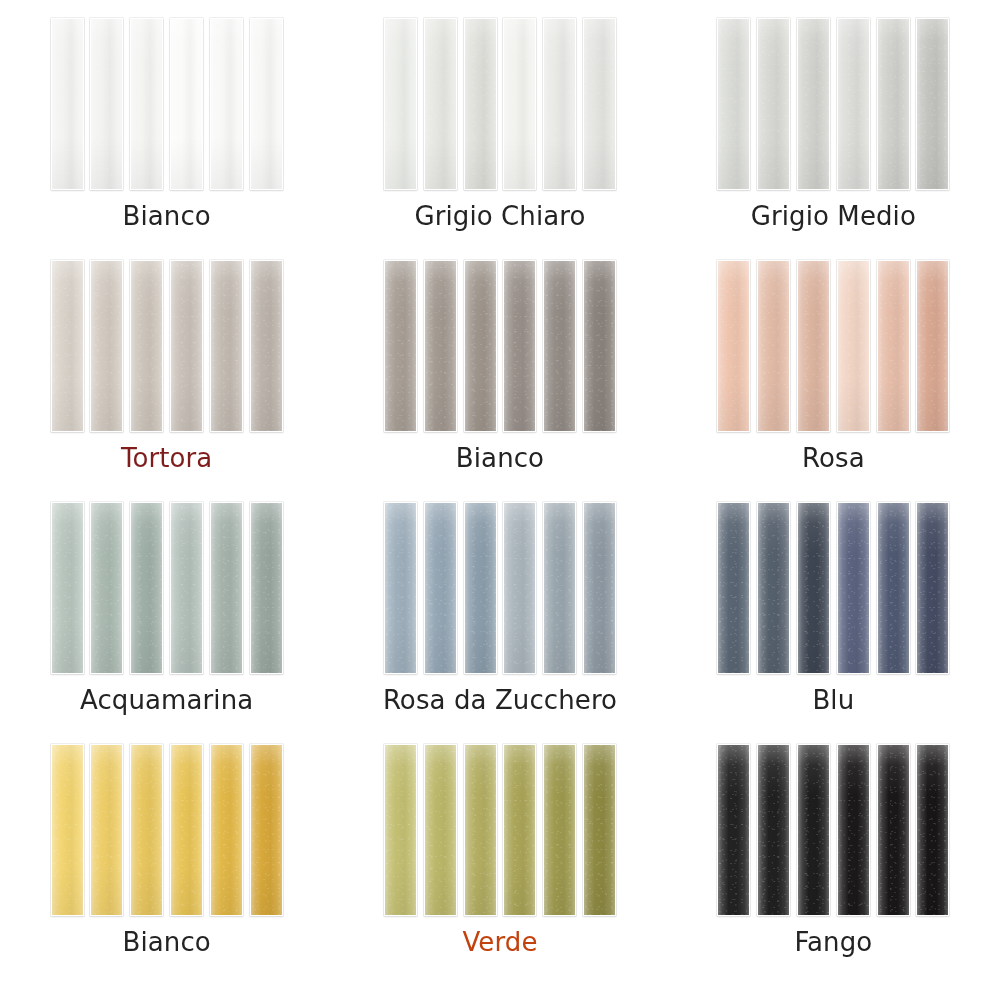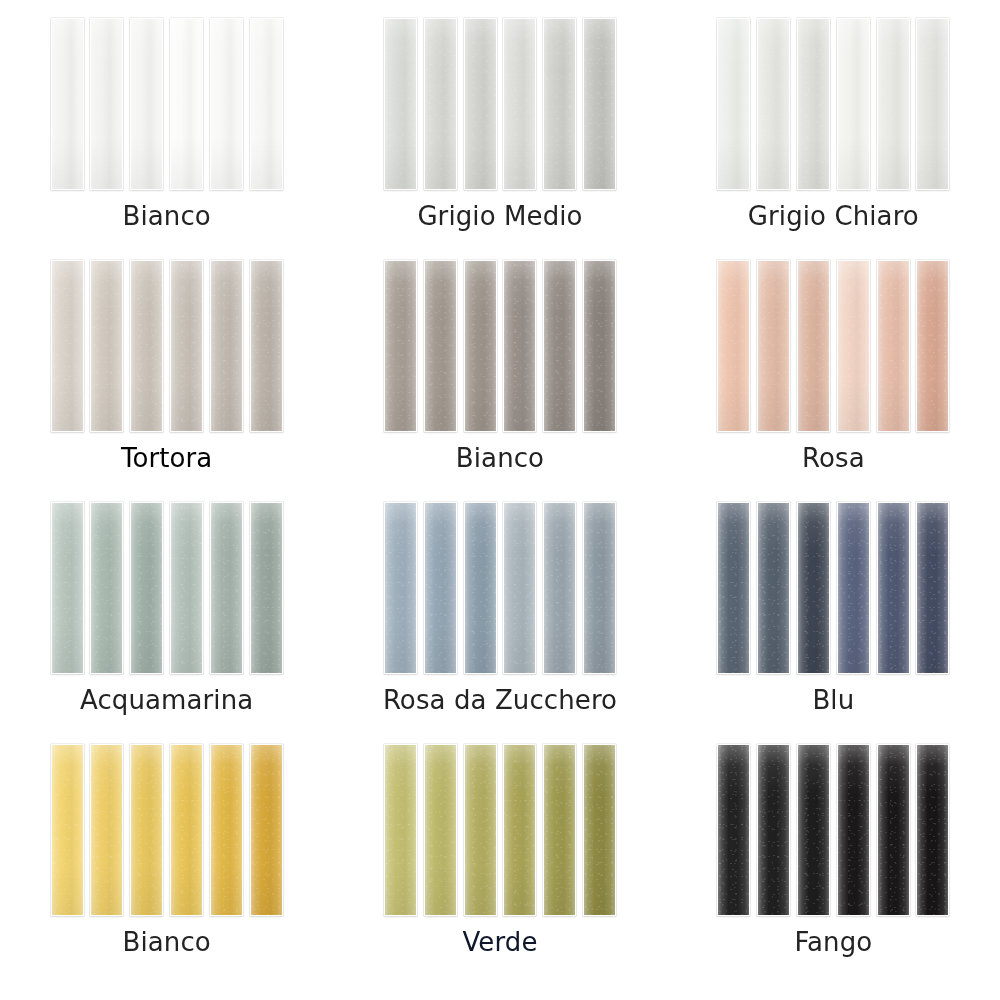--- a/index.html
+++ b/index.html
@@ -153,20 +153,61 @@
           <div class="tile-speckle" style="background-position: 15px 25px, 25px 10px, 10px 35px, 30px 15px, 20px 30px;"></div>
           <div class="tile-gloss"></div>
           <div class="tile-sheen"></div>
         </div>
       </div>
       <div class="swatch-label" style="color: rgb(35, 35, 35);">Bianco</div>
     </div>
     <div class="swatch-cell">
       <div class="strip-row">
         <div class="tile-strip">
+          <div class="tile-base" style="background: rgb(236, 238, 234);"></div>
+          <div class="tile-speckle" style="background-position: 0px 0px, 0px 0px, 0px 0px, 0px 0px, 0px 0px;"></div>
+          <div class="tile-gloss"></div>
+          <div class="tile-sheen"></div>
+        </div>
+        <div class="tile-strip">
+          <div class="tile-base" style="background: rgb(230, 231, 226);"></div>
+          <div class="tile-speckle" style="background-position: 3px 5px, 5px 2px, 2px 7px, 6px 3px, 4px 6px;"></div>
+          <div class="tile-gloss"></div>
+          <div class="tile-sheen"></div>
+        </div>
+        <div class="tile-strip">
+          <div class="tile-base" style="background: rgb(223, 223, 218);"></div>
+          <div class="tile-speckle" style="background-position: 6px 10px, 10px 4px, 4px 14px, 12px 6px, 8px 12px;"></div>
+          <div class="tile-gloss"></div>
+          <div class="tile-sheen"></div>
+        </div>
+        <div class="tile-strip">
+          <div class="tile-base" style="background: rgb(242, 242, 239);"></div>
+          <div class="tile-speckle" style="background-position: 9px 15px, 15px 6px, 6px 21px, 18px 9px, 12px 18px;"></div>
+          <div class="tile-gloss"></div>
+          <div class="tile-sheen"></div>
+        </div>
+        <div class="tile-strip">
+          <div class="tile-base" style="background: rgb(233, 234, 230);"></div>
+          <div class="tile-speckle" style="background-position: 12px 20px, 20px 8px, 8px 28px, 24px 12px, 16px 24px;"></div>
+          <div class="tile-gloss"></div>
+          <div class="tile-sheen"></div>
+        </div>
+        <div class="tile-strip">
+          <div class="tile-base" style="background: rgb(228, 229, 225);"></div>
+          <div class="tile-speckle" style="background-position: 15px 25px, 25px 10px, 10px 35px, 30px 15px, 20px 30px;"></div>
+          <div class="tile-gloss"></div>
+          <div class="tile-sheen"></div>
+        </div>
+      </div>
+      <div class="swatch-label" style="color: rgb(35, 35, 35);">Grigio Chiaro</div>
+    </div>
+    <div class="swatch-cell">
+      <div class="strip-row">
+        <div class="tile-strip">
           <div class="tile-base" style="background: rgb(218, 220, 215);"></div>
           <div class="tile-speckle" style="background-position: 0px 0px, 0px 0px, 0px 0px, 0px 0px, 0px 0px;"></div>
           <div class="tile-gloss"></div>
           <div class="tile-sheen"></div>
         </div>
         <div class="tile-strip">
           <div class="tile-base" style="background: rgb(215, 216, 211);"></div>
           <div class="tile-speckle" style="background-position: 3px 5px, 5px 2px, 2px 7px, 6px 3px, 4px 6px;"></div>
           <div class="tile-gloss"></div>
           <div class="tile-sheen"></div>
@@ -194,61 +235,20 @@
           <div class="tile-speckle" style="background-position: 15px 25px, 25px 10px, 10px 35px, 30px 15px, 20px 30px;"></div>
           <div class="tile-gloss"></div>
           <div class="tile-sheen"></div>
         </div>
       </div>
       <div class="swatch-label" style="color: rgb(35, 35, 35);">Grigio Medio</div>
     </div>
     <div class="swatch-cell">
       <div class="strip-row">
         <div class="tile-strip">
-          <div class="tile-base" style="background: rgb(236, 238, 234);"></div>
-          <div class="tile-speckle" style="background-position: 0px 0px, 0px 0px, 0px 0px, 0px 0px, 0px 0px;"></div>
-          <div class="tile-gloss"></div>
-          <div class="tile-sheen"></div>
-        </div>
-        <div class="tile-strip">
-          <div class="tile-base" style="background: rgb(230, 231, 226);"></div>
-          <div class="tile-speckle" style="background-position: 3px 5px, 5px 2px, 2px 7px, 6px 3px, 4px 6px;"></div>
-          <div class="tile-gloss"></div>
-          <div class="tile-sheen"></div>
-        </div>
-        <div class="tile-strip">
-          <div class="tile-base" style="background: rgb(223, 223, 218);"></div>
-          <div class="tile-speckle" style="background-position: 6px 10px, 10px 4px, 4px 14px, 12px 6px, 8px 12px;"></div>
-          <div class="tile-gloss"></div>
-          <div class="tile-sheen"></div>
-        </div>
-        <div class="tile-strip">
-          <div class="tile-base" style="background: rgb(242, 242, 239);"></div>
-          <div class="tile-speckle" style="background-position: 9px 15px, 15px 6px, 6px 21px, 18px 9px, 12px 18px;"></div>
-          <div class="tile-gloss"></div>
-          <div class="tile-sheen"></div>
-        </div>
-        <div class="tile-strip">
-          <div class="tile-base" style="background: rgb(233, 234, 230);"></div>
-          <div class="tile-speckle" style="background-position: 12px 20px, 20px 8px, 8px 28px, 24px 12px, 16px 24px;"></div>
-          <div class="tile-gloss"></div>
-          <div class="tile-sheen"></div>
-        </div>
-        <div class="tile-strip">
-          <div class="tile-base" style="background: rgb(228, 229, 225);"></div>
-          <div class="tile-speckle" style="background-position: 15px 25px, 25px 10px, 10px 35px, 30px 15px, 20px 30px;"></div>
-          <div class="tile-gloss"></div>
-          <div class="tile-sheen"></div>
-        </div>
-      </div>
-      <div class="swatch-label" style="color: rgb(35, 35, 35);">Grigio Chiaro</div>
-    </div>
-    <div class="swatch-cell">
-      <div class="strip-row">
-        <div class="tile-strip">
           <div class="tile-base" style="background: rgb(217, 210, 201);"></div>
           <div class="tile-speckle" style="background-position: 0px 0px, 0px 0px, 0px 0px, 0px 0px, 0px 0px;"></div>
           <div class="tile-gloss"></div>
           <div class="tile-sheen"></div>
         </div>
         <div class="tile-strip">
           <div class="tile-base" style="background: rgb(210, 202, 192);"></div>
           <div class="tile-speckle" style="background-position: 3px 5px, 5px 2px, 2px 7px, 6px 3px, 4px 6px;"></div>
           <div class="tile-gloss"></div>
           <div class="tile-sheen"></div>
@@ -271,21 +271,21 @@
           <div class="tile-gloss"></div>
           <div class="tile-sheen"></div>
         </div>
         <div class="tile-strip">
           <div class="tile-base" style="background: rgb(188, 180, 171);"></div>
           <div class="tile-speckle" style="background-position: 15px 25px, 25px 10px, 10px 35px, 30px 15px, 20px 30px;"></div>
           <div class="tile-gloss"></div>
           <div class="tile-sheen"></div>
         </div>
       </div>
-      <div class="swatch-label" style="color: #000000;">Tortora</div>
+      <div class="swatch-label" style="color: #7f1d1d;">Tortora</div>
     </div>
     <div class="swatch-cell">
       <div class="strip-row">
         <div class="tile-strip">
           <div class="tile-base" style="background: rgb(168, 159, 150);"></div>
           <div class="tile-speckle" style="background-position: 0px 0px, 0px 0px, 0px 0px, 0px 0px, 0px 0px;"></div>
           <div class="tile-gloss"></div>
           <div class="tile-sheen"></div>
         </div>
         <div class="tile-strip">
@@ -558,21 +558,21 @@
           <div class="tile-gloss"></div>
           <div class="tile-sheen"></div>
         </div>
         <div class="tile-strip">
           <div class="tile-base" style="background: rgb(142, 138, 67);"></div>
           <div class="tile-speckle" style="background-position: 15px 25px, 25px 10px, 10px 35px, 30px 15px, 20px 30px;"></div>
           <div class="tile-gloss"></div>
           <div class="tile-sheen"></div>
         </div>
       </div>
-      <div class="swatch-label" style="color: #0f172a;">Verde</div>
+      <div class="swatch-label" style="color: #c2410c;">Verde</div>
     </div>
     <div class="swatch-cell">
       <div class="strip-row">
         <div class="tile-strip">
           <div class="tile-base" style="background: rgb(35, 35, 35);"></div>
           <div class="tile-speckle" style="background-position: 0px 0px, 0px 0px, 0px 0px, 0px 0px, 0px 0px;"></div>
           <div class="tile-gloss"></div>
           <div class="tile-sheen"></div>
         </div>
         <div class="tile-strip">

